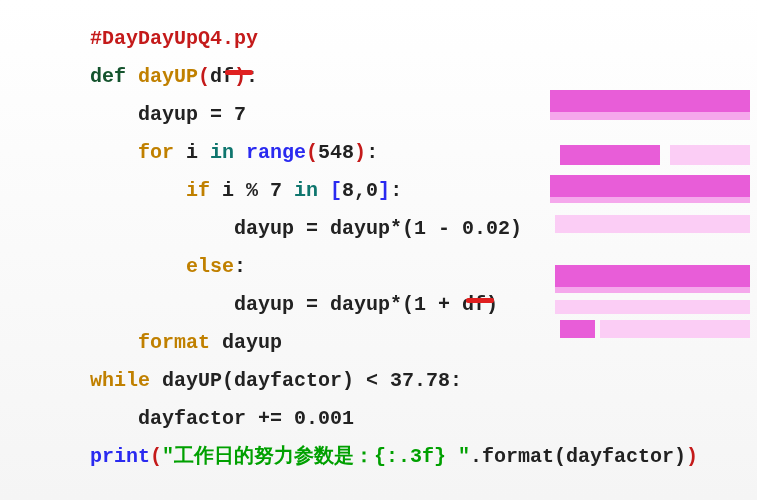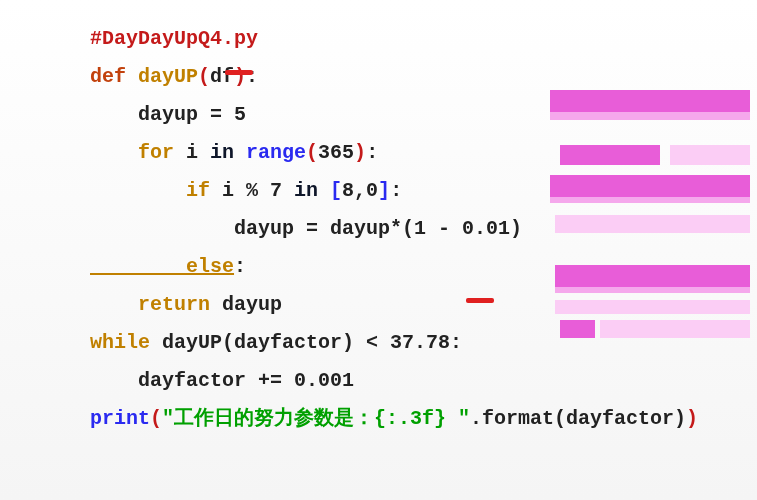--- a/index.html
+++ b/index.html
@@ -13,26 +13,26 @@
       padding: 20px 0 0 90px;
       position: relative;
       overflow: hidden;
     }
     .line {
       line-height: 38px;
       white-space: pre;
       position: relative;
     }
     .comment-red { color: #c41a1a; }
-    .kw-def { color: #c2410c; text-align: center; }
+    .kw-def { color: #14532d; text-align: center; }
     .func-name { color: #c08000; }
     .kw-for { color: #c08000; }
-    .kw-in { color: #0f172a; margin-top: 24px; }
+    .kw-in { color: #0f766e; margin-top: 24px; }
     .kw-if { color: #c08000; }
-    .kw-else { color: #c08000; text-decoration: underline; }
+    .kw-else { color: #c08000; }
     .kw-return { color: #c08000; }
     .kw-while { color: #c08000; text-align: center; }
     .builtin { color: #2a2af0; text-align: center; }
     .paren-red { color: #c41a1a; }
     .bracket-blue { color: #2a2af0; }
     .string-green { color: #00a000; }
     .normal { color: #222; text-align: right; }
     .underline-red {
       position: absolute;
       height: 5px;
@@ -49,32 +49,33 @@
     .censor-lighter { background: #fbcdf5; }
   </style>
 </head>
 <body>
 
 <div>
   <div class="line"><span class="comment-red">#DayDayUpQ4.py</span></div>
 
   <div class="line"><span class="kw-def">def</span><span class="func-name"> dayUP</span><span class="paren-red">(</span><span class="normal">df</span><span class="paren-red">)</span><span class="normal">:</span></div>
 
-  <div class="line"><span class="normal">    dayup = 5</span></div>
+  <div class="line"><span class="normal">    dayup = 7</span></div>
 
-  <div class="line"><span class="kw-for">    for</span><span class="normal"> i </span><span class="kw-in">in</span><span class="normal"> </span><span class="builtin">range</span><span class="paren-red">(</span><span class="normal">365</span><span class="paren-red">)</span><span class="normal">:</span></div>
+  <div class="line"><span class="kw-for">    for</span><span class="normal"> i </span><span class="kw-in">in</span><span class="normal"> </span><span class="builtin">range</span><span class="paren-red">(</span><span class="normal">548</span><span class="paren-red">)</span><span class="normal">:</span></div>
 
   <div class="line"><span class="kw-if">        if</span><span class="normal"> i % 7 </span><span class="kw-in">in</span><span class="normal"> </span><span class="bracket-blue">[</span><span class="normal">8,0</span><span class="bracket-blue">]</span><span class="normal">:</span></div>
 
-  <div class="line"><span class="normal">            dayup = dayup*(1 - 0.01)</span></div>
+  <div class="line"><span class="normal">            dayup = dayup*(1 - 0.02)</span></div>
 
   <div class="line"><span class="kw-else">        else</span><span class="normal">:</span></div>
 
+  <div class="line"><span class="normal">            dayup = dayup*(1 + df)</span></div>
 
-  <div class="line"><span class="kw-return">    return</span><span class="normal"> dayup</span></div>
+  <div class="line"><span class="kw-return">    format</span><span class="normal"> dayup</span></div>
 
 
   <div class="line"><span class="kw-while">while</span><span class="normal"> dayUP(dayfactor) &lt; 37.78:</span></div>
 
   <div class="line"><span class="normal">    dayfactor += 0.001</span></div>
 
   <div class="line"><span class="builtin">print</span><span class="paren-red">(</span><span class="string-green">"工作日的努力参数是：{:.3f} "</span><span class="normal">.format(dayfactor)</span><span class="paren-red">)</span></div>
 </div>
 
 <div class="underline-red u1"></div>

